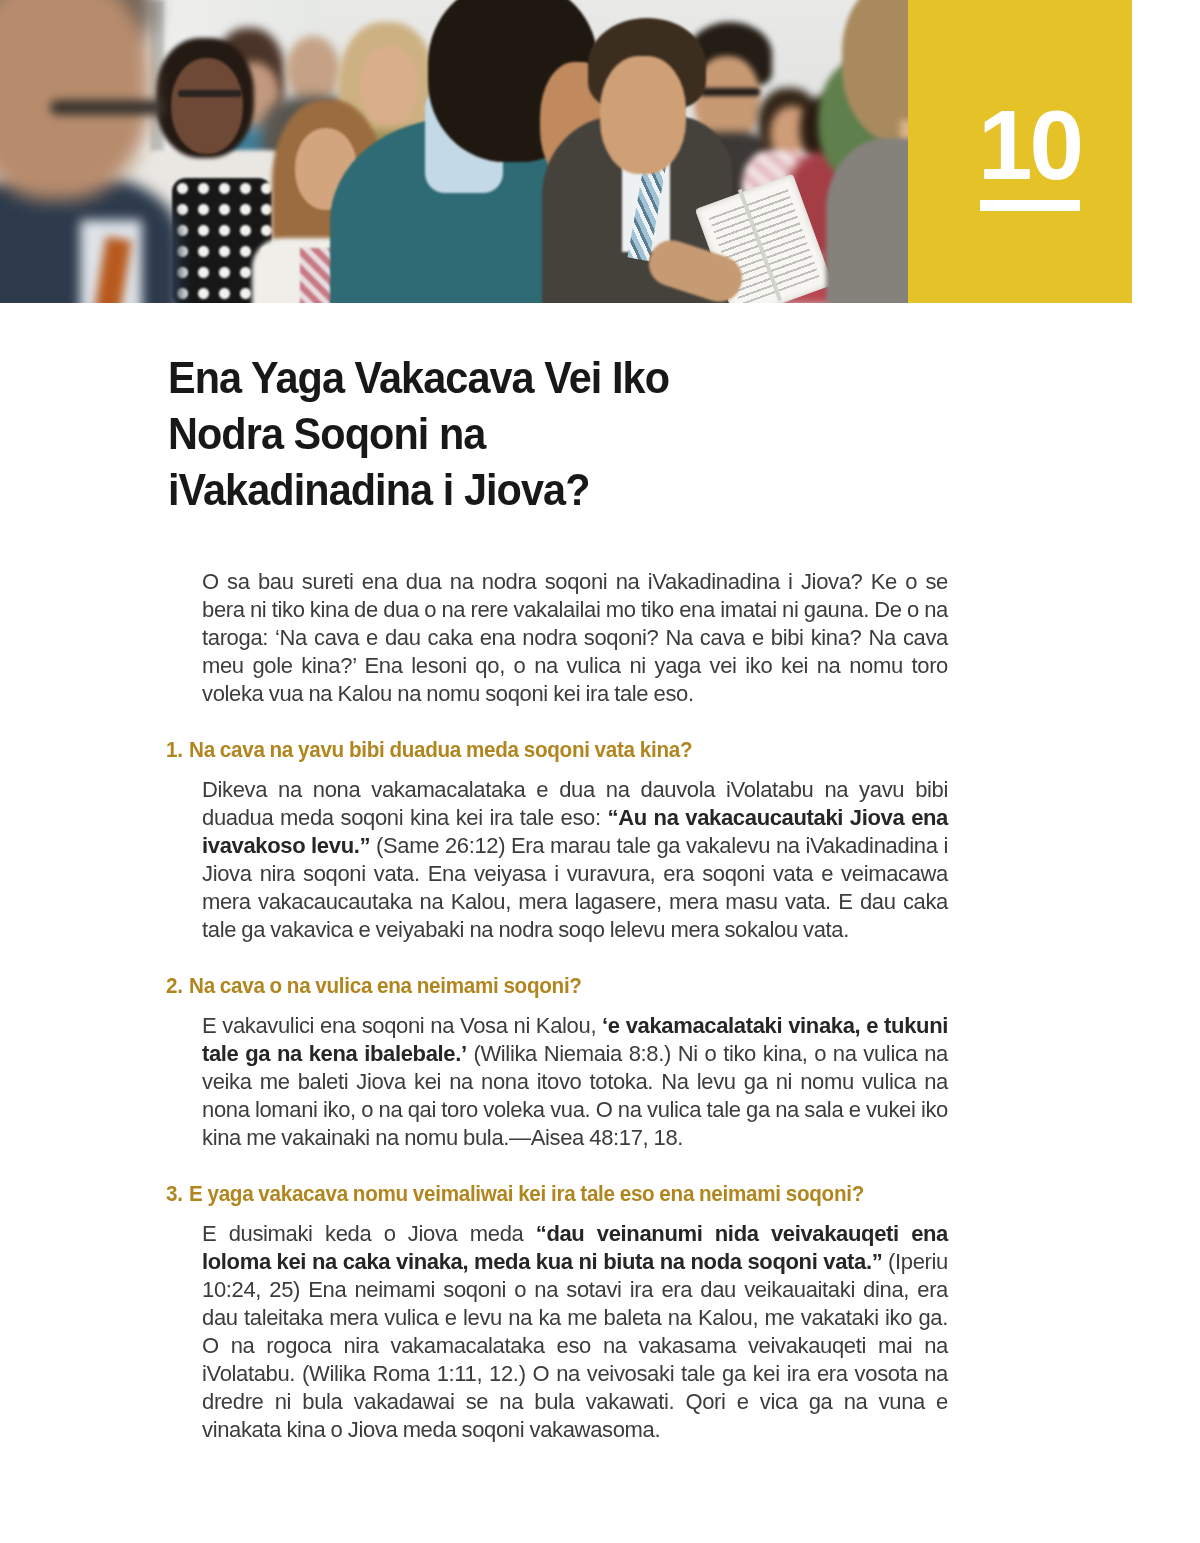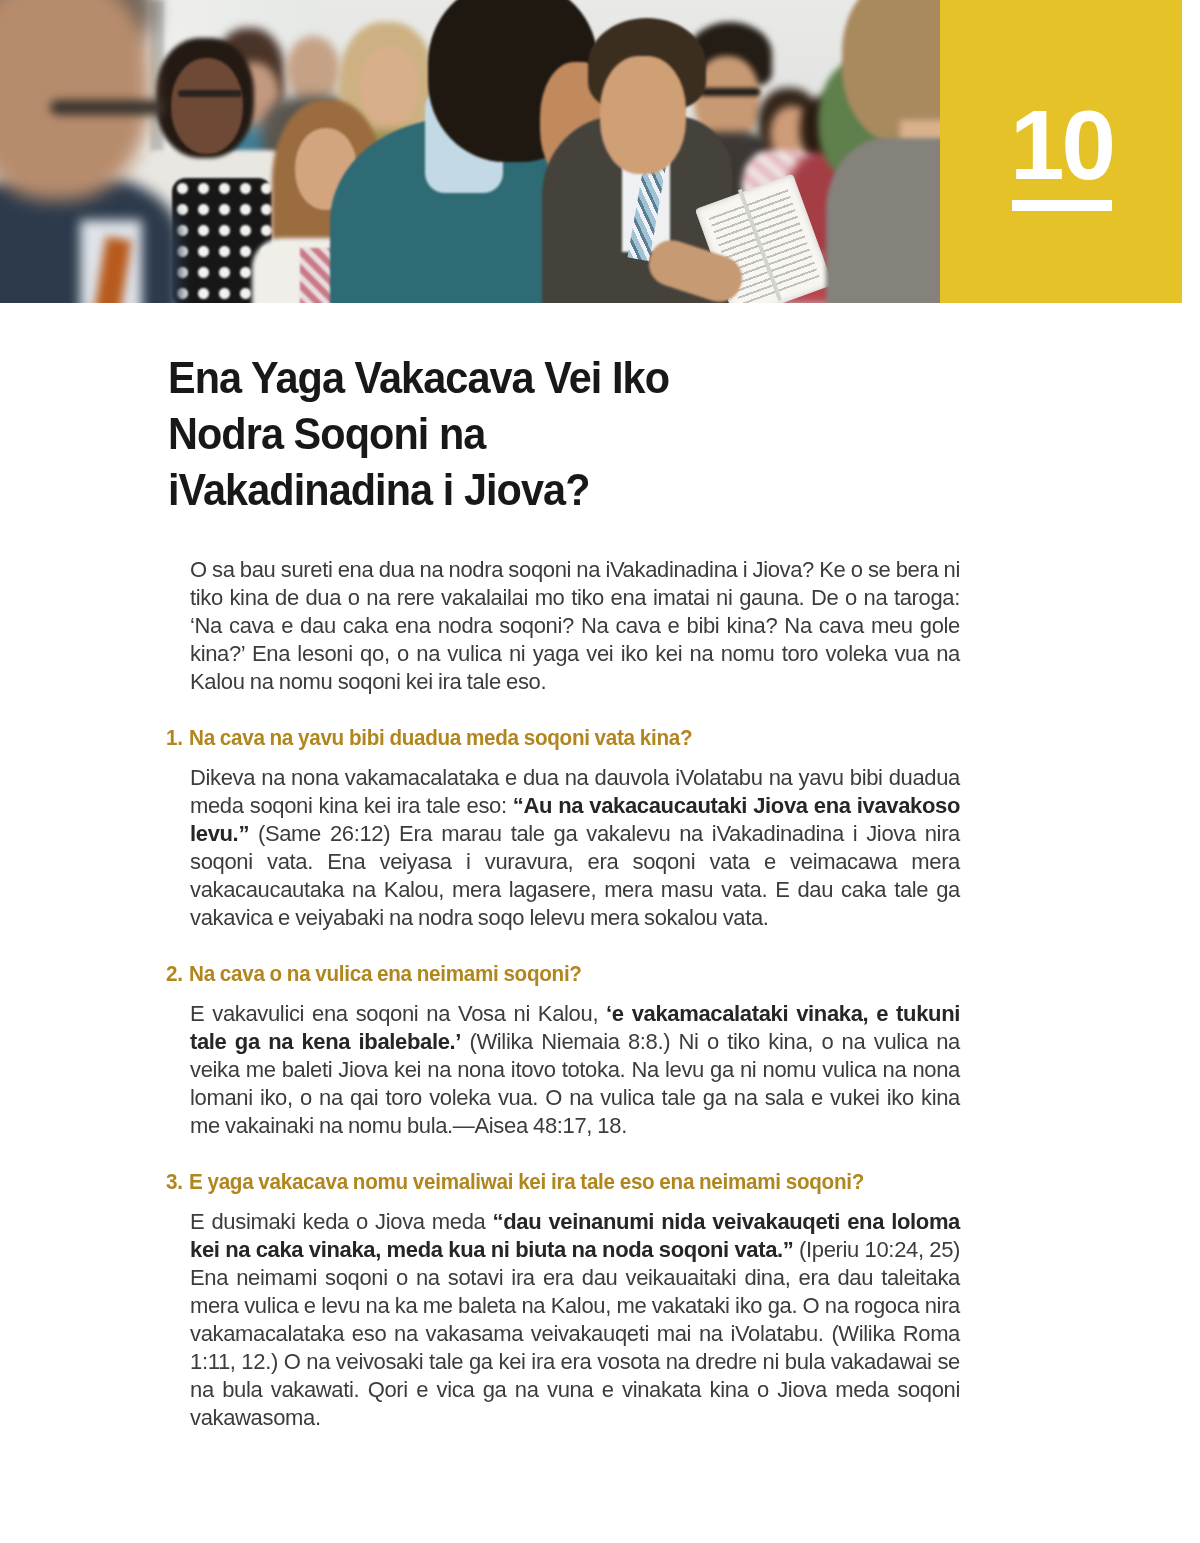--- a/index.html
+++ b/index.html
@@ -105,21 +105,21 @@
 
   
   .rm-hair { left: 842px; top: -25px; width: 135px; height: 170px; background: #a98a5f; border-radius: 45%; filter: blur(2px); }
   .rm-neck { left: 900px; top: 120px; width: 50px; height: 55px; background: #d9b28c; filter: blur(3px); }
   .rm-suit { left: 826px; top: 138px; width: 150px; height: 180px; background: #85827c; border-radius: 40% 0 0 0; filter: blur(2px); }
 
   .chairs { left: 230px; top: 262px; width: 310px; height: 45px; background: #ccd1d1; border-radius: 12px; filter: blur(4px); }
 
   
   .num-box {
-    position: absolute; left: 940px; top: 0; width: 242px; height: 303px;
+    position: absolute; left: 908px; top: 0; width: 224px; height: 303px;
     background: var(--accent-yellow, #e4c228);
   }
   .num-box .num {
     position: absolute; left: 70px; top: 96px;
     font-size: 98px; line-height: 1; font-weight: 700; color: #ffffff;
     letter-spacing: -3px;
   }
   .num-rule { position: absolute; left: 72px; top: 200px; width: 100px; height: 11px; background: #ffffff; }
 
   
@@ -131,21 +131,21 @@
     transform: scaleX(.92); transform-origin: left top;
     white-space: nowrap;
   }
   .title span { display: block; }
 
   .content {
     position: absolute; left: 190px; top: 556px; width: 770px;
     font-size: 22px; line-height: 28px;
     letter-spacing: -0.35px; word-spacing: -0.5px;
   }
-  .content p { margin: 0; text-align: justify; }
+  .content p { margin: 12px; text-align: justify; }
   .q {
     margin: 28px 0 12px -24px;
     font-size: 21.5px; line-height: 28px; font-weight: 700;
     color: var(--heading-gold, #b1861f);
     transform: scaleX(.96); transform-origin: left center;
     white-space: nowrap; letter-spacing: -0.3px;
   }
   .q .qnum { display: inline-block; width: 24px; }
   .b { font-weight: 700; color: #262626; }
 </style>

